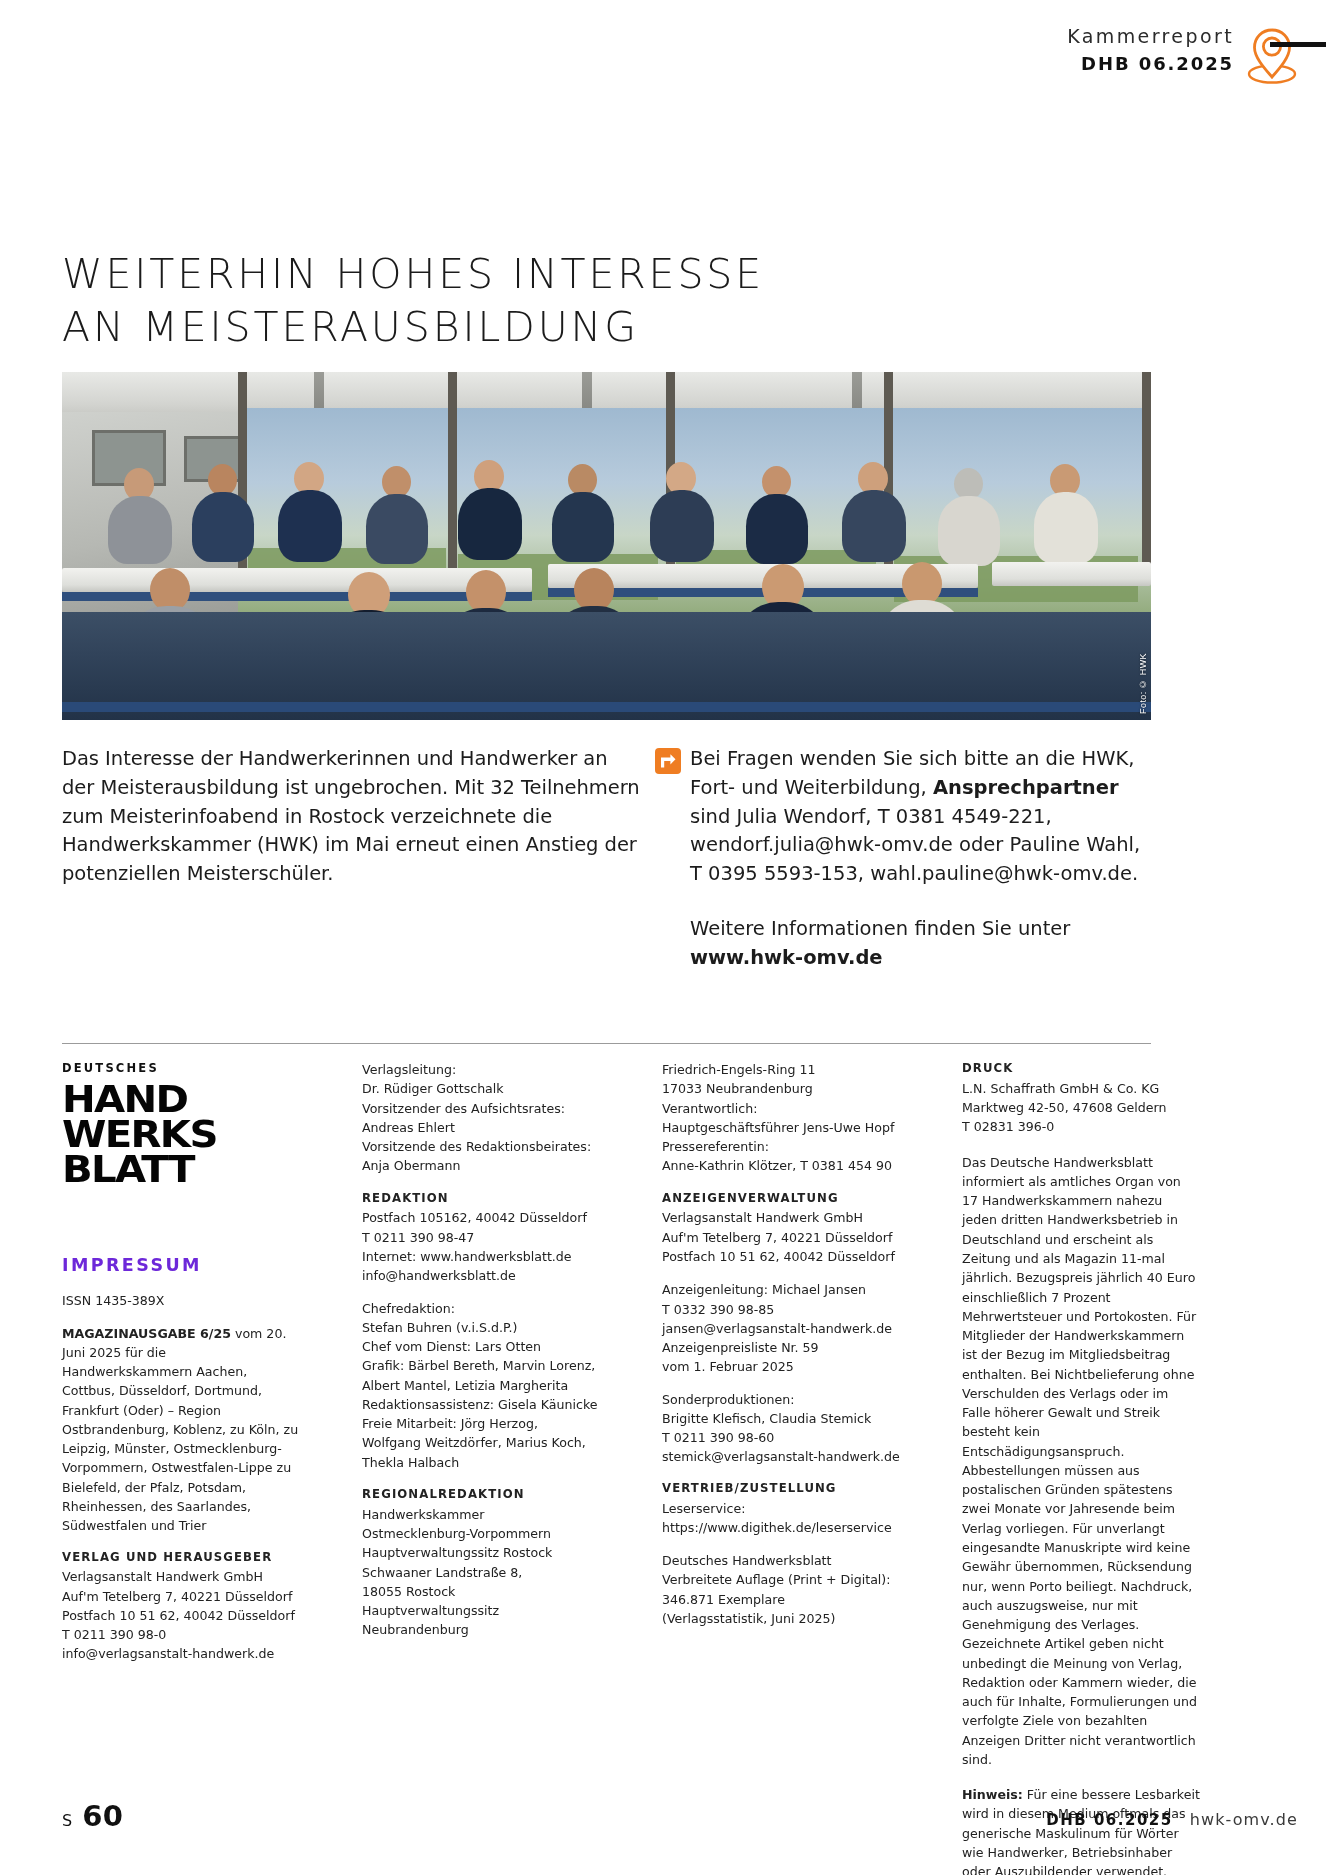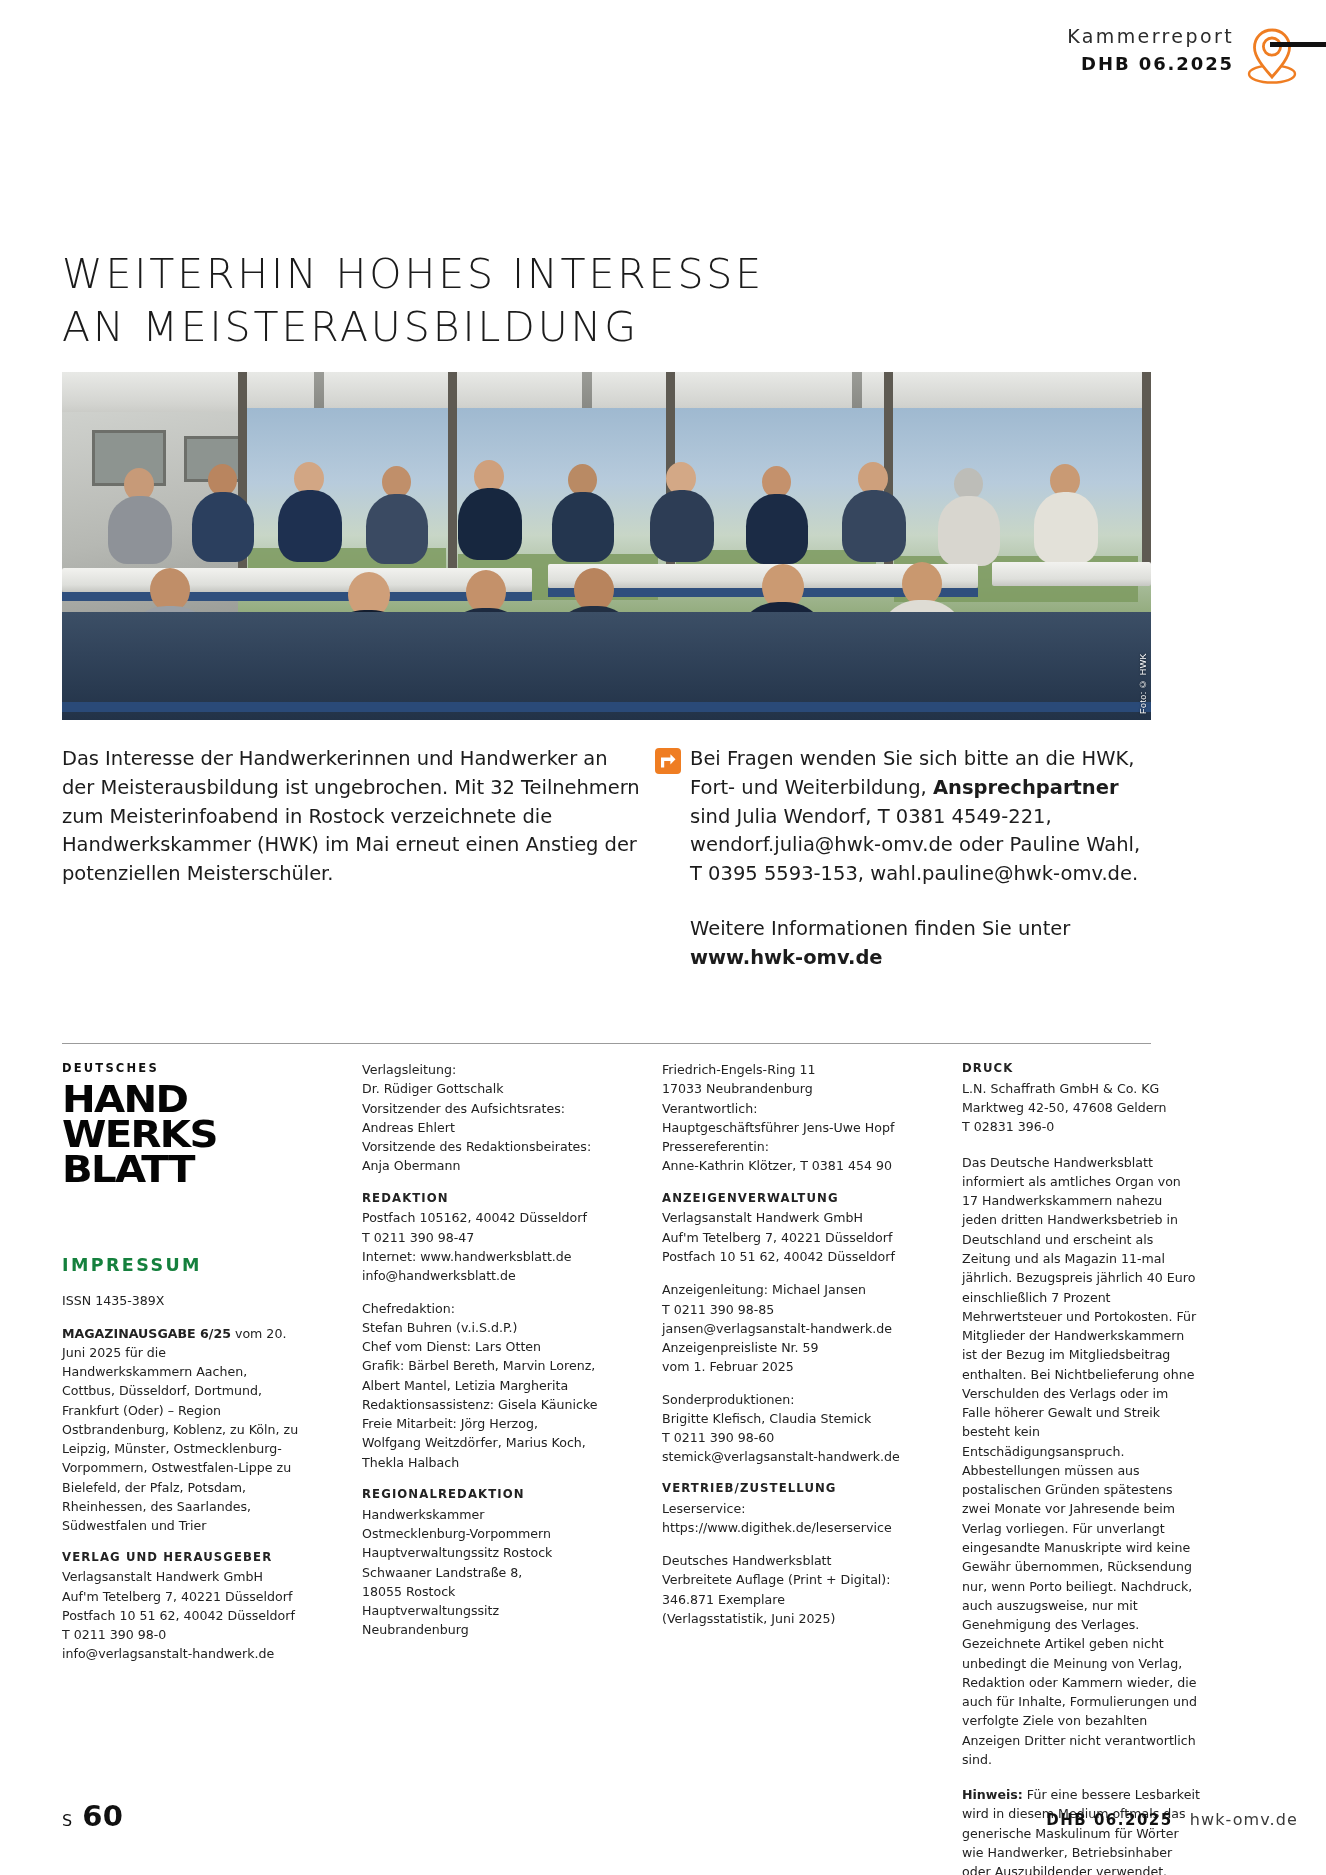--- a/index.html
+++ b/index.html
@@ -250,21 +250,21 @@
     color: #050505;
     transform: scaleX(1.06);
     transform-origin: left top;
     margin-bottom: 0;
   }
   .imp-heading {
     font-family: "DejaVu Sans", sans-serif;
     font-weight: bold;
     font-size: 17.5px;
     letter-spacing: 2.4px;
-    color: #15803d;
+    color: #6d28d9;
     margin: 64px 0 13px 0;
   }
 
   
   .footer-left {
     position: absolute;
     left: 62px;
     bottom: 42px;
     display: flex;
     align-items: baseline;
@@ -472,21 +472,21 @@
       <p class="tight">Hauptgeschäftsführer Jens-Uwe Hopf</p>
       <p class="tight">Pressereferentin:</p>
       <p>Anne-Kathrin Klötzer, T 0381 454 90</p>
 
       <p class="hd" style="margin-top:14px">ANZEIGENVERWALTUNG</p>
       <p class="tight">Verlagsanstalt Handwerk GmbH</p>
       <p class="tight">Auf'm Tetelberg 7, 40221 Düsseldorf</p>
       <p>Postfach 10 51 62, 40042 Düsseldorf</p>
 
       <p class="tight" style="margin-top:14px">Anzeigenleitung: Michael Jansen</p>
-      <p class="tight">T 0211 390 98-85</p>
+      <p class="tight">T 0332 390 98-85</p>
       <p class="tight">jansen@verlagsanstalt-handwerk.de</p>
       <p class="tight">Anzeigenpreisliste Nr. 59</p>
       <p>vom 1. Februar 2025</p>
 
       <p class="tight" style="margin-top:2px">Sonderproduktionen:</p>
       <p class="tight">Brigitte Klefisch, Claudia Stemick</p>
       <p class="tight">T 0211 390 98-60</p>
       <p>stemick@verlagsanstalt-handwerk.de</p>
 
       <p class="hd" style="margin-top:0">VERTRIEB/ZUSTELLUNG</p>

